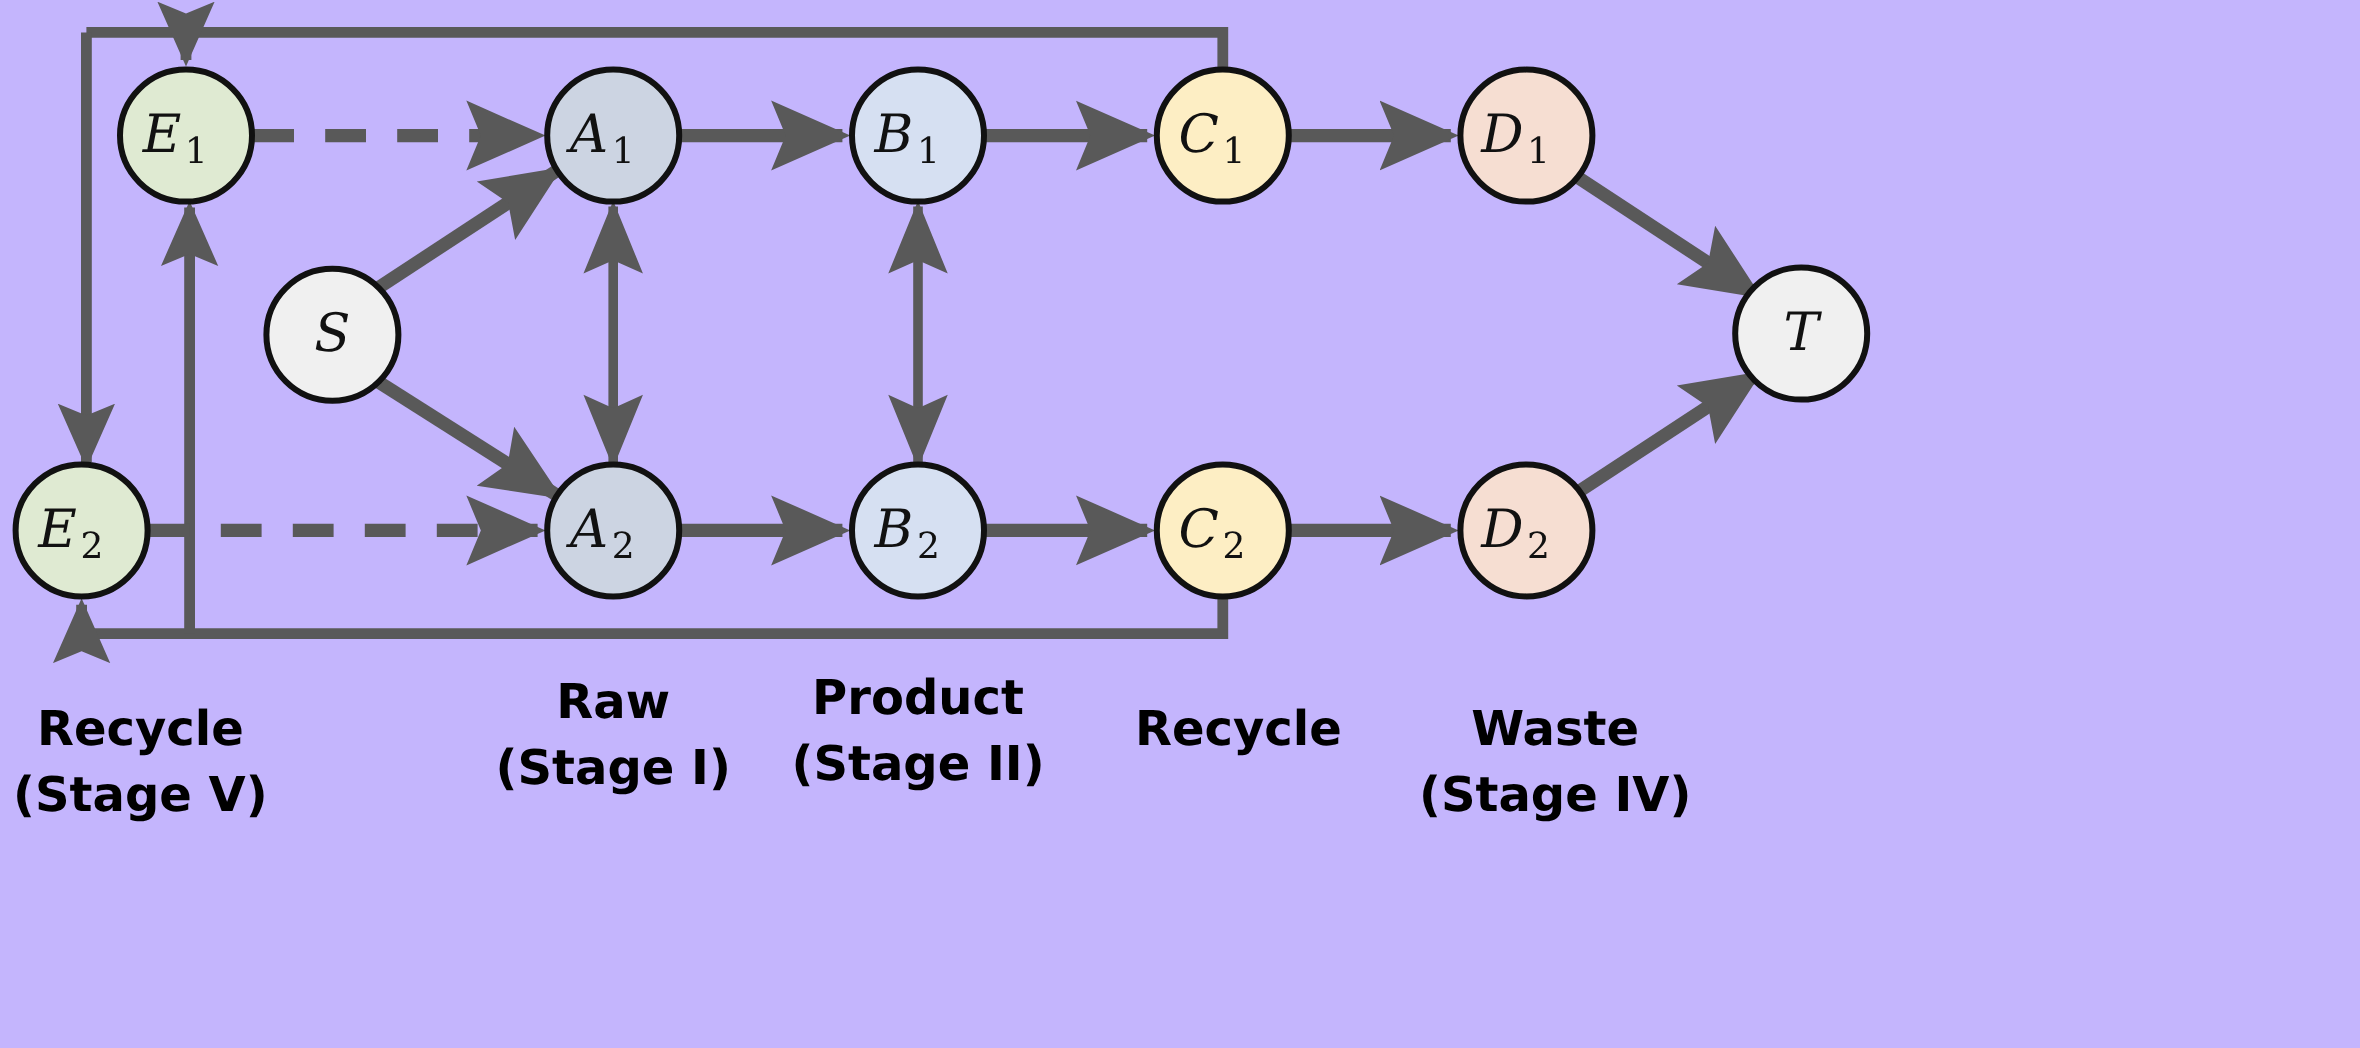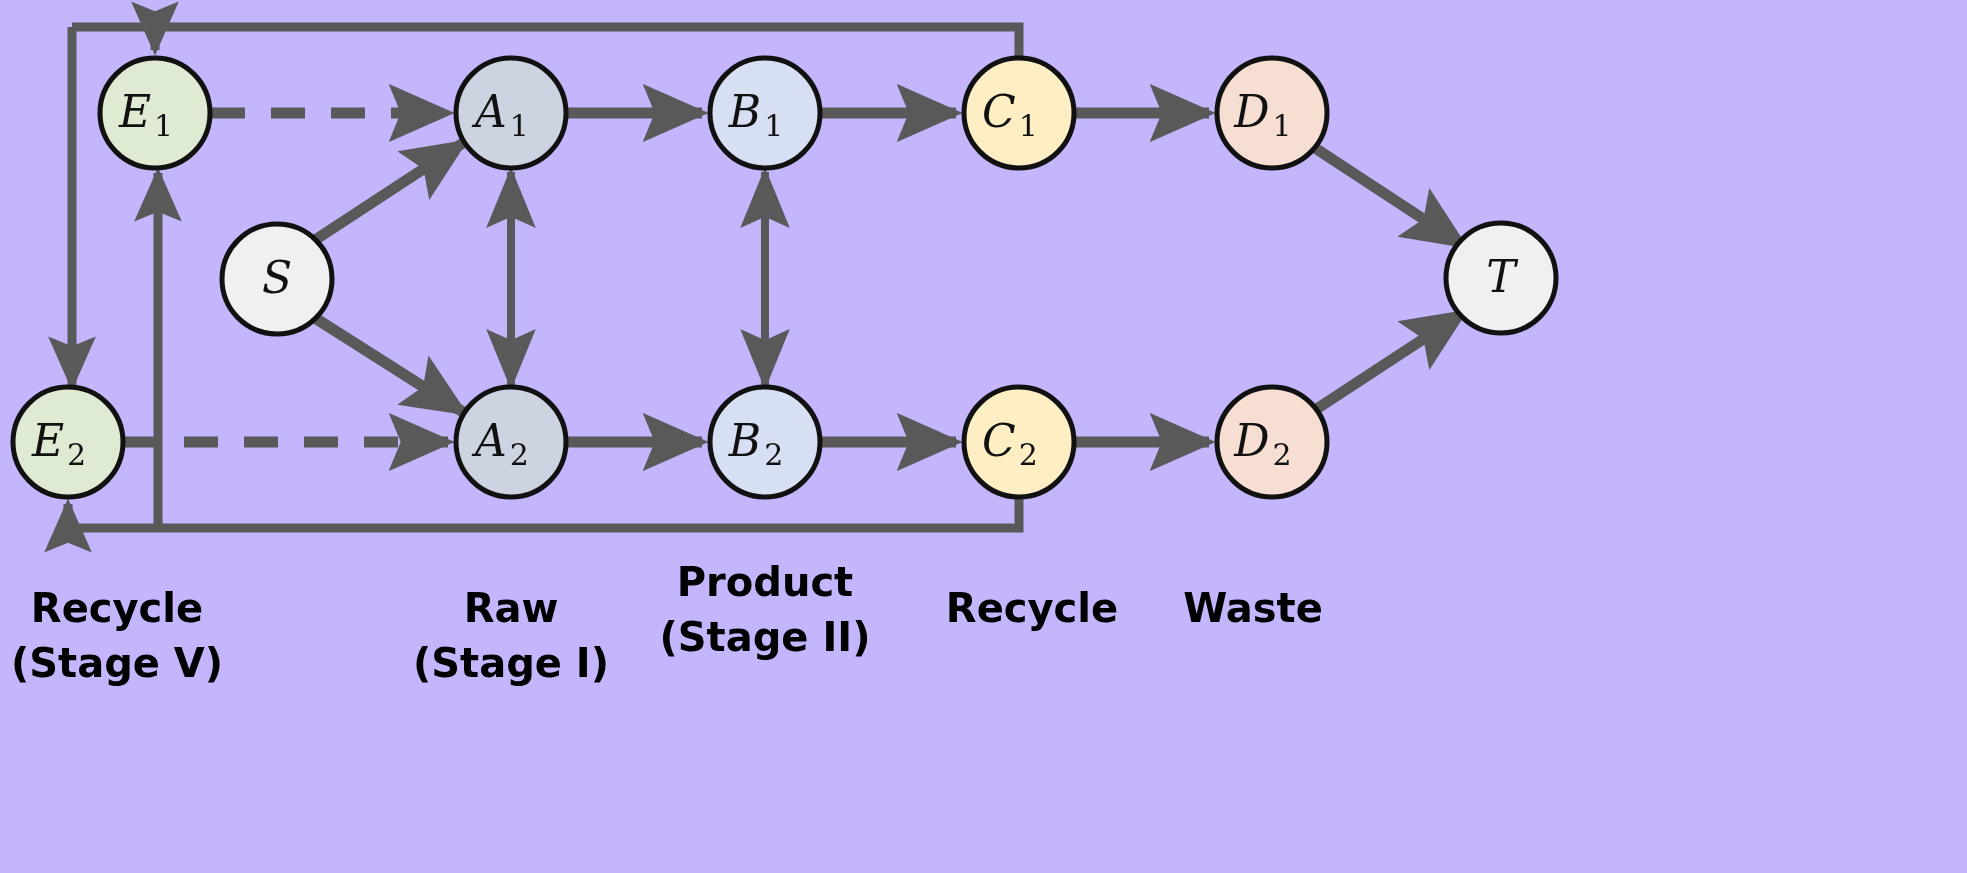--- a/index.html
+++ b/index.html
@@ -131,18 +131,18 @@
         <g>
           <ellipse cx="1501" cy="278" rx="55" ry="55" fill="#f0f0f0" stroke="#111111" stroke-width="5"></ellipse>
           <text class="node-label" x="1501" y="280">T</text>
         </g>
       </g>
   </svg>
 
   <div id="stage-label-layer">
 
   <div class="stage-label" style="left: -83px; top: 581px; width: 400px; color: rgb(0, 0, 0);"><div>Recycle</div><div>(Stage V)</div></div>
-      <div class="stage-label" style="left: 311px; top: 581px; width: 400px; color: rgb(0, 0, 0);"><div>Raw</div><div>(Stage I)</div></div>
+      <div class="stage-label" style="left: 311px; top: 558px; width: 400px; color: rgb(0, 0, 0);"><div>Raw</div><div>(Stage I)</div></div>
       <div class="stage-label" style="left: 565px; top: 555px; width: 400px; color: rgb(0, 0, 0);"><div>Product</div><div>(Stage II)</div></div>
       <div class="stage-label" style="left: 832px; top: 581px; width: 400px; color: rgb(0, 0, 0);"><div>Recycle</div></div>
-      <div class="stage-label" style="left: 1053px; top: 581px; width: 400px; color: rgb(0, 0, 0);"><div>Waste</div></div>
+      <div class="stage-label" style="left: 1096px; top: 581px; width: 400px; color: rgb(0, 0, 0);"><div>Waste</div><div>(Stage IV)</div></div>
     </div>
 </div>
 
 </body></html>

